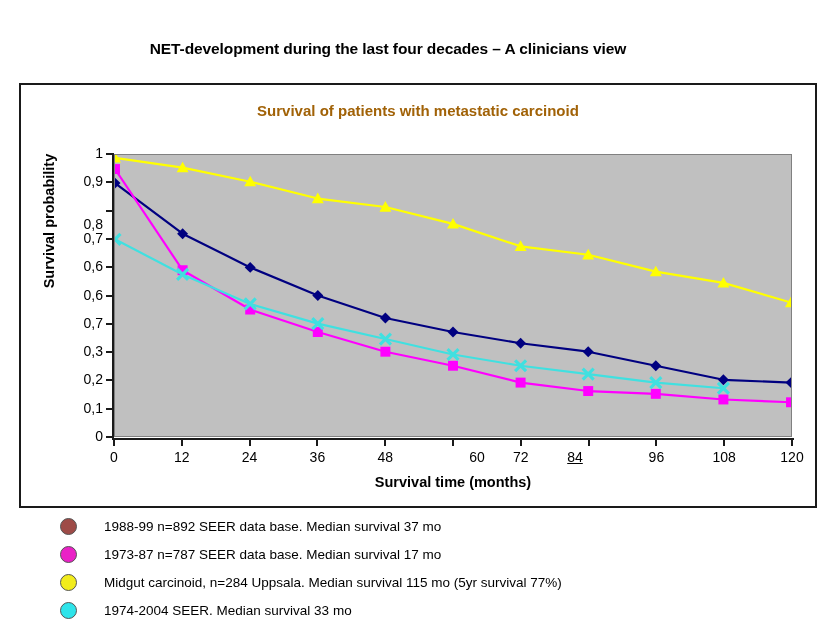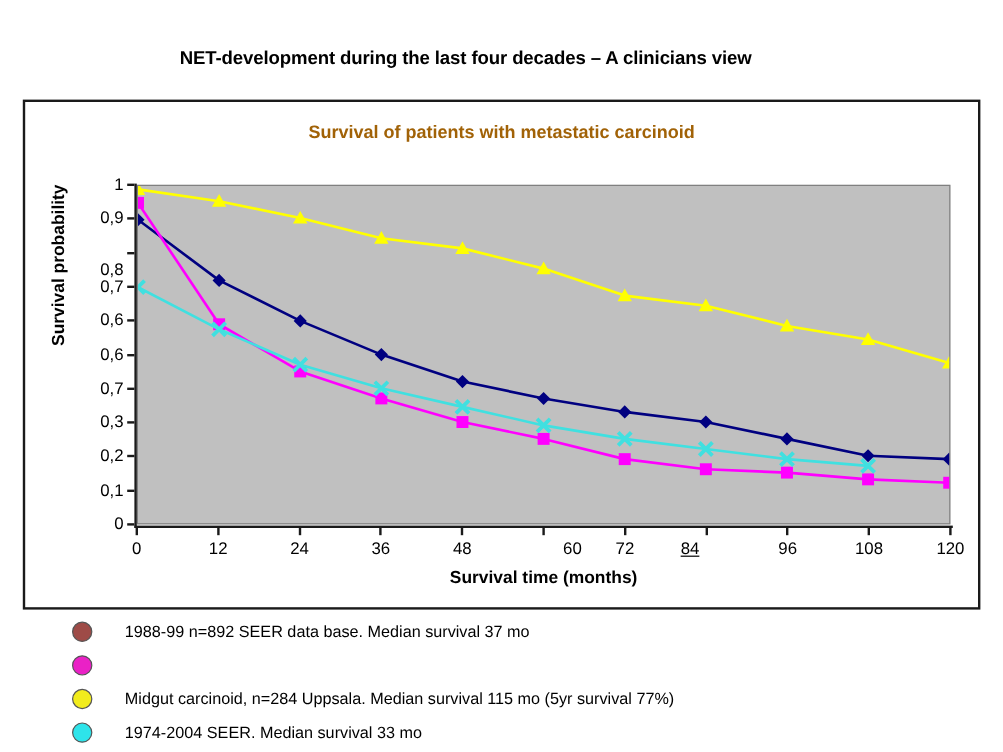--- a/index.html
+++ b/index.html
@@ -324,20 +324,21 @@
     </div>
   </div>
 
   <div class="legend" id="legend-host">
       <div class="legend-row">
         <span class="legend-swatch" style="background: rgb(158, 75, 71);"></span>
         <span class="legend-text">1988-99 n=892 SEER data base. Median survival 37 mo</span>
       </div>
       <div class="legend-row">
         <span class="legend-swatch" style="background: rgb(234, 33, 198);"></span>
+        <span class="legend-text">1973-87 n=787 SEER data base. Median survival 17 mo</span>
       </div>
       <div class="legend-row">
         <span class="legend-swatch" style="background: rgb(242, 236, 28);"></span>
         <span class="legend-text">Midgut carcinoid, n=284 Uppsala. Median survival 115 mo (5yr survival 77%)</span>
       </div>
       <div class="legend-row">
         <span class="legend-swatch" style="background: rgb(46, 228, 234);"></span>
         <span class="legend-text">1974-2004 SEER. Median survival 33 mo</span>
       </div>
     </div>

